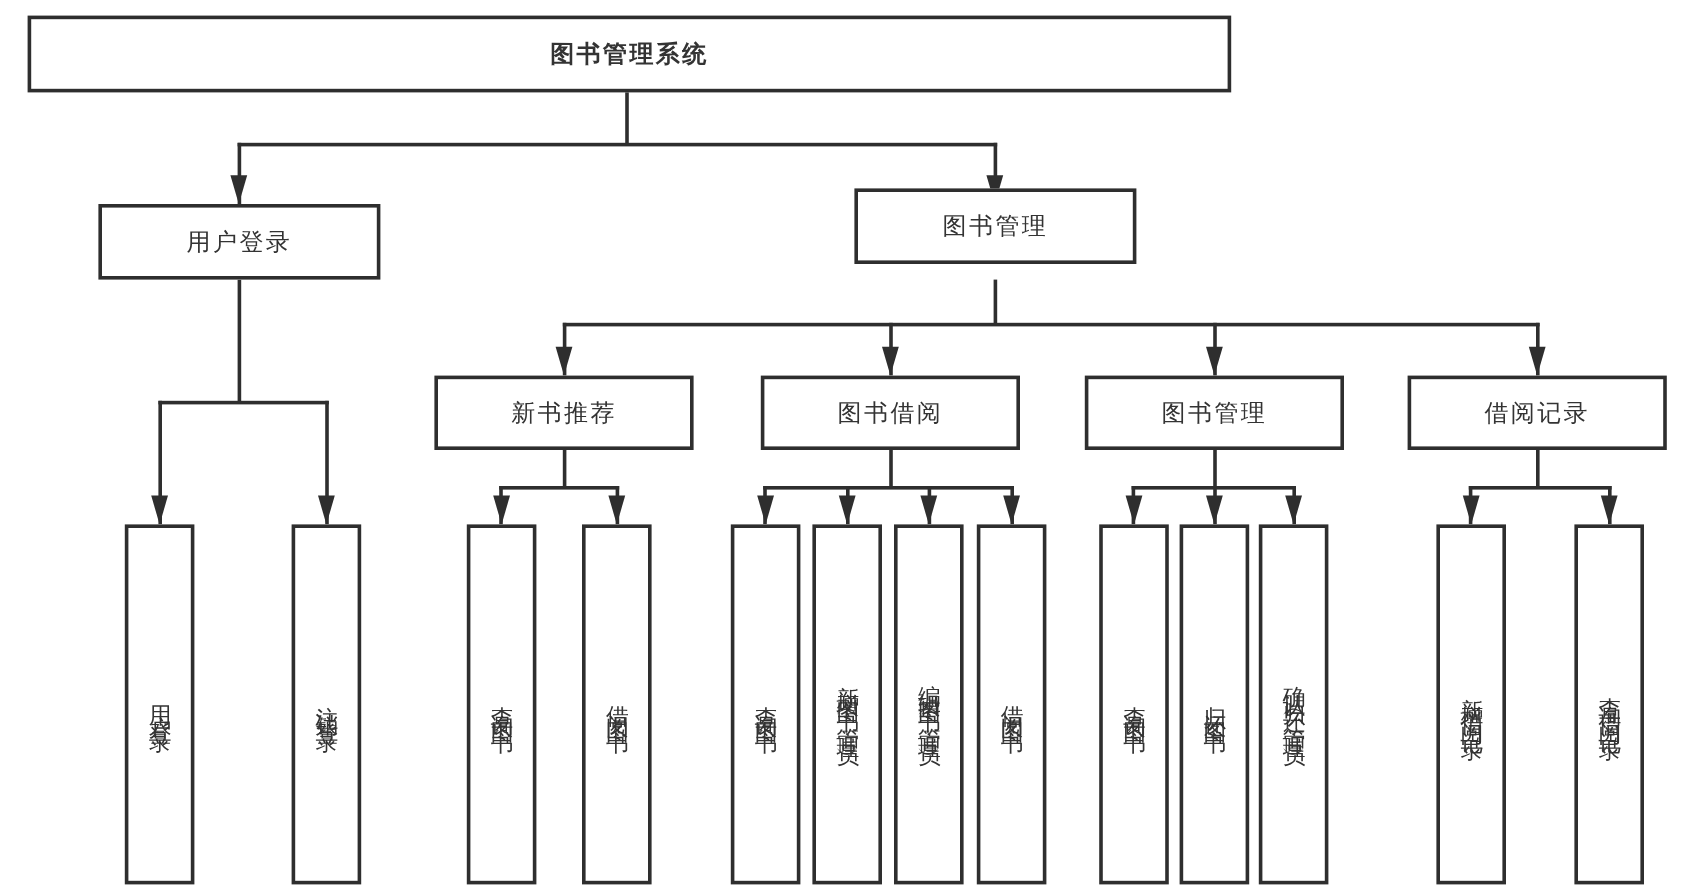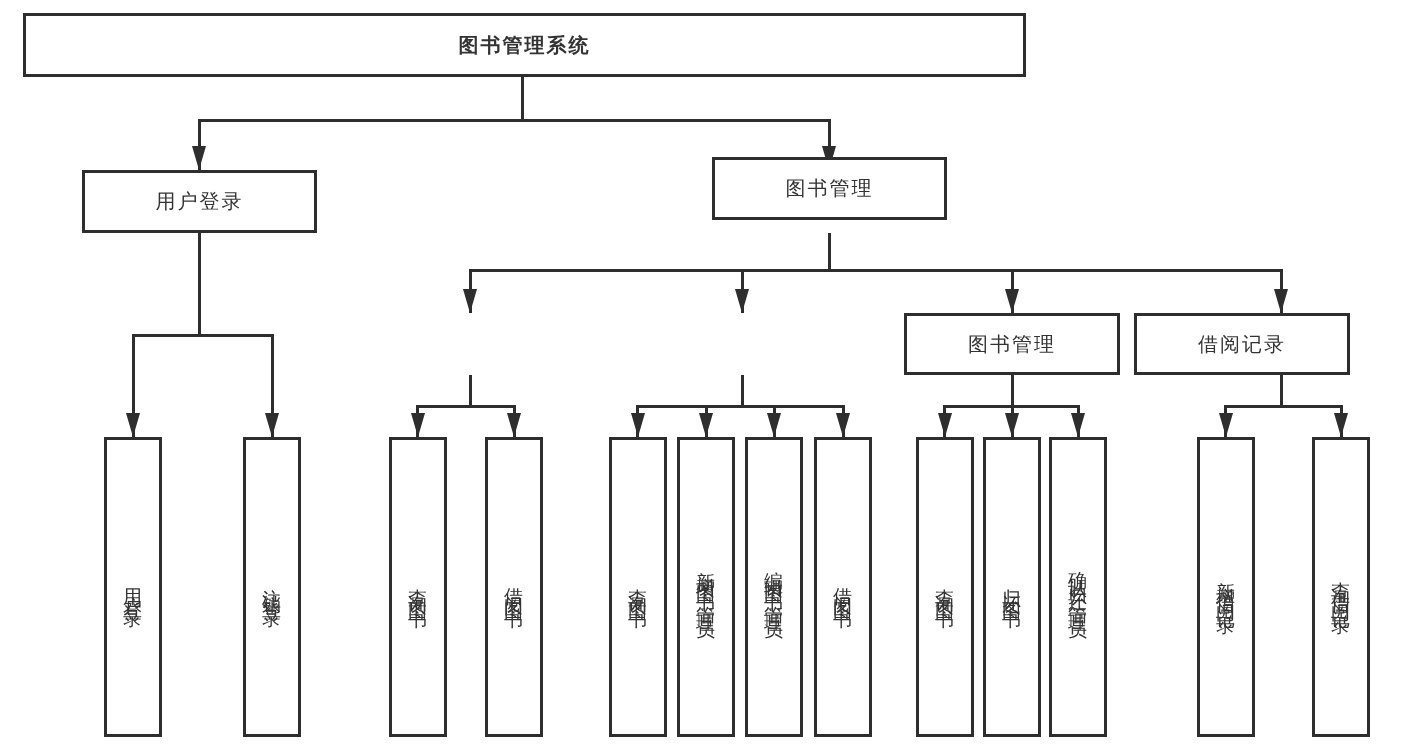--- a/index.html
+++ b/index.html
@@ -99,24 +99,30 @@
     <span class="hlabel">图书管理系统</span>
   </div>
 
   <div class="box" style="left:82px;top:170px;width:235px;height:63px;">
     <span class="hlabel">用户登录</span>
   </div>
   <div class="box" style="left:712px;top:157px;width:235px;height:63px;">
     <span class="hlabel">图书管理</span>
   </div>
 
+  <div class="box" style="left:362px;top:313px;width:216px;height:62px;">
+    <span class="hlabel">新书推荐</span>
+  </div>
+  <div class="box" style="left:634px;top:313px;width:216px;height:62px;">
+    <span class="hlabel">图书借阅</span>
+  </div>
   <div class="box" style="left:904px;top:313px;width:216px;height:62px;">
     <span class="hlabel">图书管理</span>
   </div>
-  <div class="box" style="left:1134px;top:313px;width:216px;height:62px;">
+  <div class="box" style="left:1173px;top:313px;width:216px;height:62px;">
     <span class="hlabel">借阅记录</span>
   </div>
 
   <div class="box vbox" style="left:104px;">
     <span class="vtext">用户登录</span>
   </div>
   <div class="box vbox" style="left:243px;">
     <span class="vtext">注销登录</span>
   </div>
 

